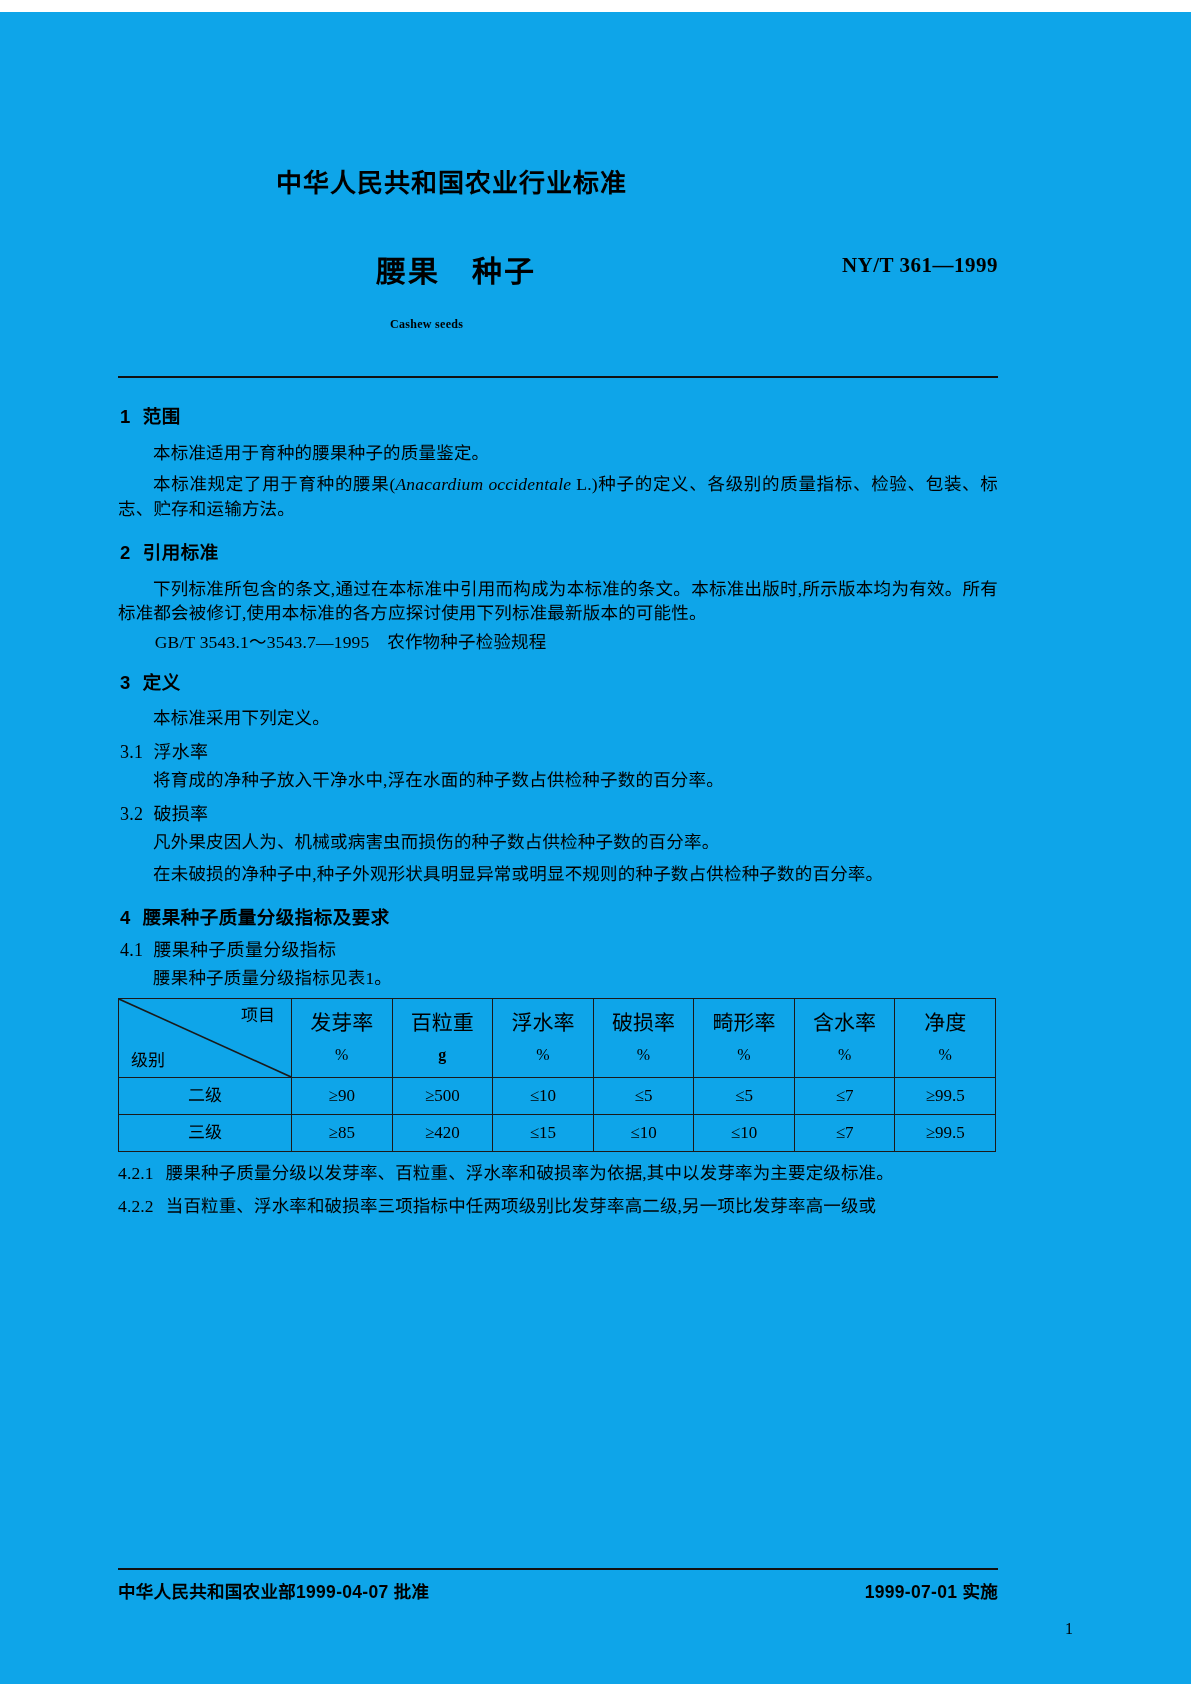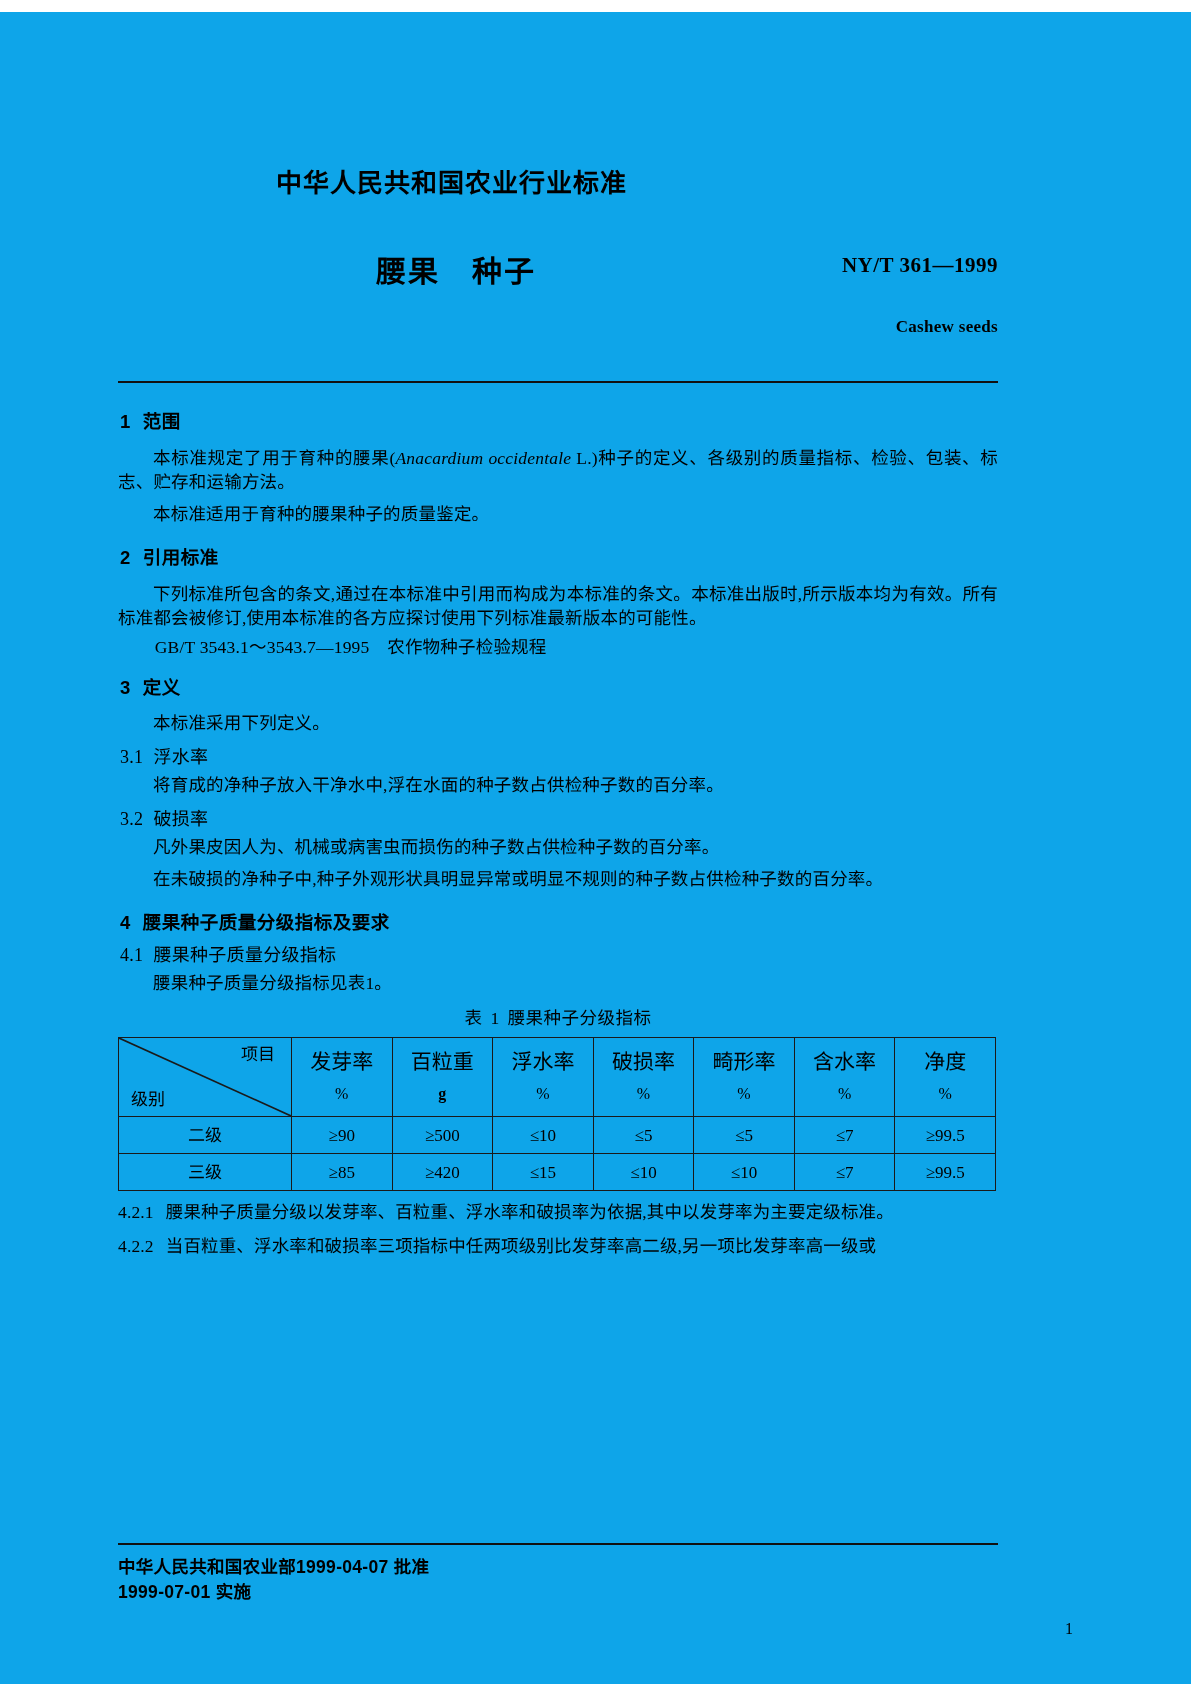--- a/index.html
+++ b/index.html
@@ -57,22 +57,22 @@
     font-family: "Liberation Serif", "DejaVu Serif", serif;
     font-weight: bold;
     font-size: 21px;
     letter-spacing: 0.5px;
     white-space: nowrap;
   }
   .doc-title-en {
     margin-top: 26px;
     font-family: "Liberation Serif", "DejaVu Serif", serif;
     font-weight: bold;
-    font-size: 17px;
-    text-align: right;
+    font-size: 12px;
+    text-align: left;
     padding-left: 272px;
     letter-spacing: 0.3px;
   }
   .rule {
     margin-top: 44px;
     border: none;
     border-top: 2.2px solid #111;
     height: 0;
     width: 880px;
   }
@@ -194,21 +194,20 @@
     width: 880px;
     border-top: 2.2px solid #111;
     padding-top: 8px;
     display: flex;
     justify-content: space-between;
     align-items: baseline;
     font-family: "Liberation Sans", "DejaVu Sans", sans-serif;
     font-weight: bold;
     font-size: 17.5px;
     letter-spacing: 0.3px;
-    flex-direction: column;
   }
   .page-number {
     position: absolute;
     right: 118px;
     bottom: 58px;
     font-size: 16px;
     font-family: "Liberation Serif", "DejaVu Serif", serif;
   }
 </style>
 </head>
@@ -226,22 +225,22 @@
 
     <div class="doc-title-en">Cashew seeds</div>
 
     <hr class="rule">
 
     <div class="body">
 
       <div class="h1">
         <span class="num">1</span><span>范围</span>
       </div>
+      <p class="para">本标准适用于育种的腰果种子的质量鉴定。</p>
       <p class="para">本标准规定了用于育种的腰果(<span class="sci">Anacardium occidentale</span> L.)种子的定义、各级别的质量指标、检验、包装、标志、贮存和运输方法。</p>
-      <p class="para">本标准适用于育种的腰果种子的质量鉴定。</p>
 
       <div class="h1">
         <span class="num">2</span><span>引用标准</span>
       </div>
       <p class="para">下列标准所包含的条文,通过在本标准中引用而构成为本标准的条文。本标准出版时,所示版本均为有效。所有标准都会被修订,使用本标准的各方应探讨使用下列标准最新版本的可能性。</p>
       <p class="ref">GB/T 3543.1～3543.7—1995　农作物种子检验规程</p>
 
       <div class="h1">
         <span class="num">3</span><span>定义</span>
       </div>
@@ -261,23 +260,20 @@
 
       <div class="h1">
         <span class="num">4</span><span>腰果种子质量分级指标及要求</span>
       </div>
 
       <div class="h2">
         <span class="num">4.1</span><span>腰果种子质量分级指标</span>
       </div>
       <p class="para">腰果种子质量分级指标见表1。</p>
 
-      <div class="table-caption">
-        <span>表</span><span class="cap-num">1</span><span>腰果种子分级指标</span>
-      </div>
 
       <table class="grade">
         <thead>
           <tr>
             <td class="corner">
               <svg class="diag" viewBox="0 0 172 78" preserveAspectRatio="none">
                 <line x1="0" y1="0" x2="172" y2="78" stroke="#1a1a1a" stroke-width="1.6"></line>
               </svg>
               <span class="lbl-item">项目</span>
               <span class="lbl-grade">级别</span>

